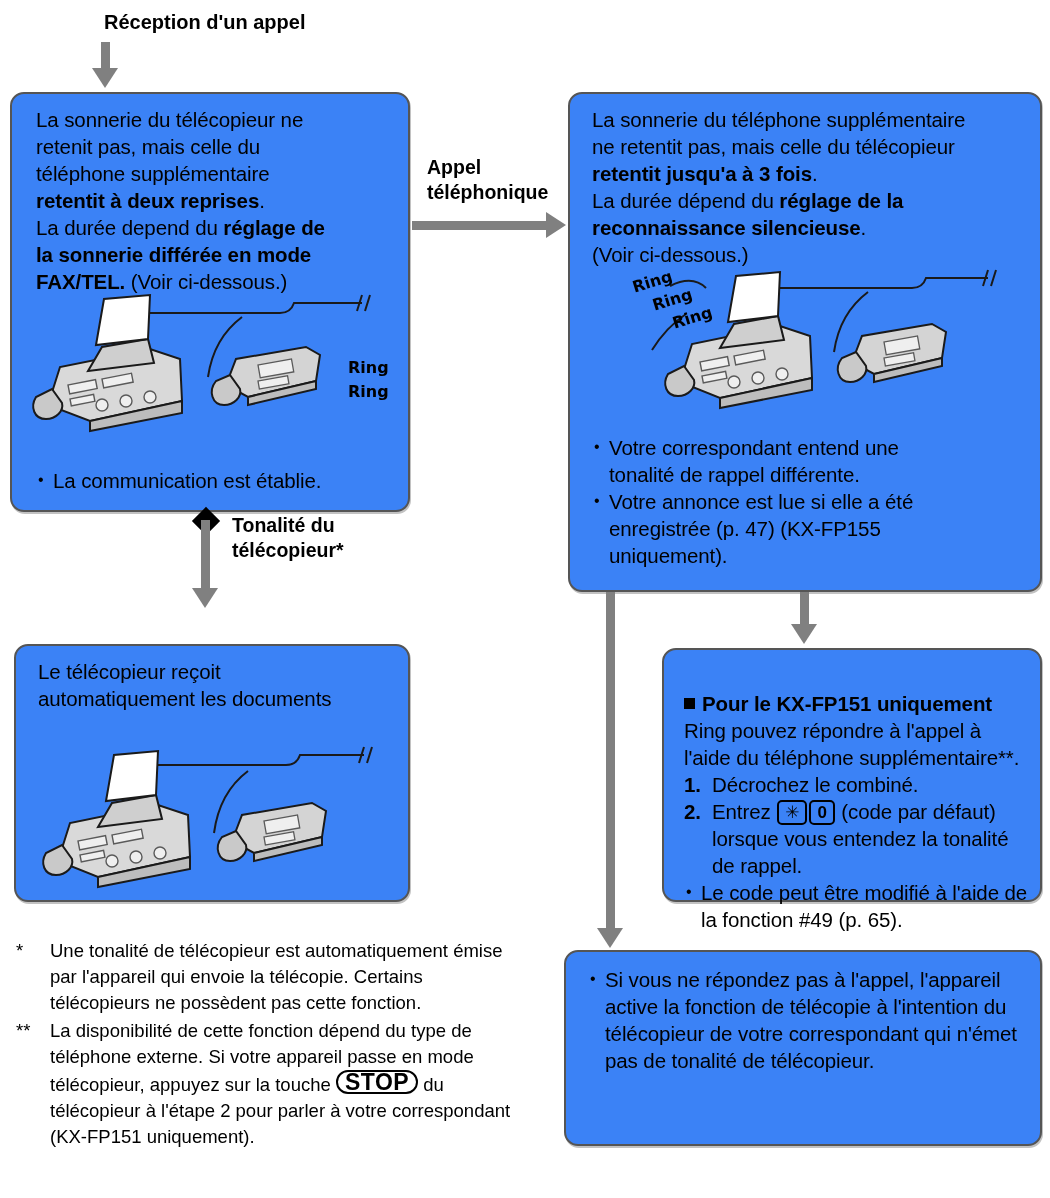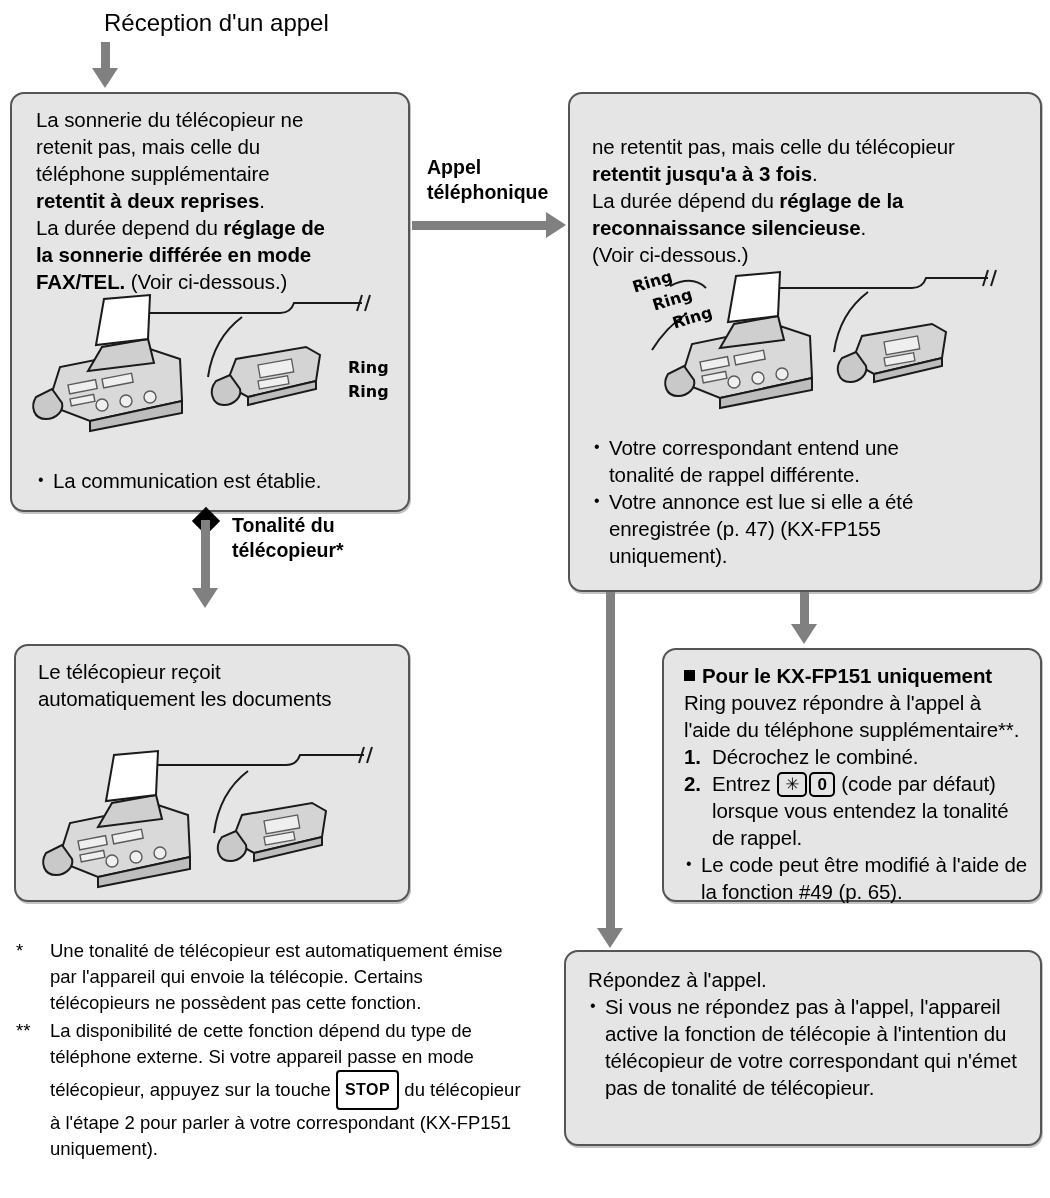--- a/index.html
+++ b/index.html
@@ -7,33 +7,33 @@
     width:1050px;height:1198px;position:relative;
     font-family:"Liberation Sans","DejaVu Sans",sans-serif;
     color:#000;overflow:hidden;
   }
   .abs{position:absolute;}
   
   .box{
     position:absolute;
     border:2px solid #555;
     border-radius:14px;
-    background:#e5e5e5;
+    background:#3b82f6;
     box-sizing:border-box;
     box-shadow:1px 2px 0 rgba(120,120,120,.45);
   }
   .box-text{
     font-size:20.5px;
     line-height:27px;
     letter-spacing:-.1px;
   }
   b{font-weight:bold;}
   
   .hdr{
-    font-size:24px;font-weight:normal;line-height:25px;
+    font-size:20px;font-weight:bold;line-height:25px;
   }
   .edge-label{
     font-size:19.5px;font-weight:bold;line-height:25px;
   }
   
   .vline{position:absolute;background:#808080;width:9px;}
   .hline{position:absolute;background:#808080;height:9px;}
   .arrow-down{
     position:absolute;width:0;height:0;
     border-left:13px solid transparent;
@@ -64,22 +64,22 @@
     counter-increment:st;content:counter(st) ".";
     position:absolute;left:0;top:0;font-weight:bold;
   }
   
   .key{
     display:inline-block;border:2px solid #000;border-radius:5px;
     padding:0 6px;font-weight:bold;font-size:17px;line-height:21px;
     vertical-align:1px;margin:0 1px;
   }
   .key-stop{
-    display:inline-block;border:2px solid #000;border-radius:4px;
-    padding:8px 7px;font-weight:bold;font-size:16px;line-height:20px;
+    display:inline-block;border:2px solid #000;border-radius:12px;
+    padding:0 7px;font-weight:bold;font-size:23px;line-height:20px;
     vertical-align:1px;letter-spacing:.5px;
   }
   
   .fn{font-size:18.5px;line-height:26px;}
   .fn-row{display:flex;}
   .fn-mark{width:34px;flex:0 0 34px;text-align:left;}
   .fn-body{flex:1;}
   
   .illus{position:absolute;}
   .ringtxt{
@@ -167,21 +167,21 @@
   <span>Appel</span><br>
   <span>téléphonique</span>
 </div>
 <div>
   <div class="hline" style="left:412px;top:221px;width:138px;"></div>
   <div class="arrow-right" style="left:546px;top:212px;"></div>
 </div>
 
 <div class="box" style="left:568px;top:92px;width:474px;height:500px;">
   <div class="abs box-text" style="left:22px;top:12px;width:440px;">
-    <br>
+    <span>La sonnerie du téléphone supplémentaire</span><br>
     <span>ne retentit pas, mais celle du télécopieur</span><br>
     <b>retentit jusqu'a à 3 fois</b><span>.</span><br>
     <span>La durée dépend du </span><b>réglage de la</b><br>
     <b>reconnaissance silencieuse</b><span>.</span><br>
     <span>(Voir ci-dessous.)</span>
   </div>
 
   <svg class="illus" style="left:52px;top:170px;" width="400" height="150" viewBox="0 0 400 150">
     <g fill="none" stroke="#1a1a1a" stroke-width="2">
       <path d="M115 46 C118 28 130 24 140 24 L290 24 C298 24 302 20 304 14 L366 14"></path>
@@ -293,40 +293,39 @@
   <div class="arrow-down" style="left:597px;top:928px;"></div>
 </div>
 
 <div>
   <div class="vline" style="left:800px;top:592px;height:36px;"></div>
   <div class="arrow-down" style="left:791px;top:624px;"></div>
 </div>
 
 <div class="box" style="left:662px;top:648px;width:380px;height:254px;">
   <div class="abs box-text" style="left:20px;top:12px;width:346px;">
-    <div style="font-weight:bold;">
+    <div style="font-weight:bold;margin-top:28px;">
       <span class="sq"></span><span>Pour le KX-FP151 uniquement</span>
     </div>
     <div>
       <span>Ring pouvez répondre à l'appel à</span><br>
       <span>l'aide du téléphone supplémentaire**.</span>
     </div>
     <ol class="n">
       <li><span>Décrochez le combiné.</span></li>
       <li><span>Entrez </span><span class="key">✳</span><span class="key">0</span><span> (code par défaut) lorsque vous entendez la tonalité de rappel.</span></li>
     </ol>
     <ul class="b">
       <li>Le code peut être modifié à l'aide de la fonction #49 (p. 65).</li>
     </ul>
   </div>
 </div>
 
 <div class="box" style="left:564px;top:950px;width:478px;height:196px;">
   <div class="abs box-text" style="left:22px;top:14px;width:438px;">
-    <div>Répondez à l'appel.</div>
     <ul class="b">
       <li>Si vous ne répondez pas à l'appel, l'appareil active la fonction de télécopie à l'intention du télécopieur de votre correspondant qui n'émet pas de tonalité de télécopieur.</li>
     </ul>
   </div>
 </div>
 
 <div class="abs fn" style="left:16px;top:938px;width:510px;">
   <div class="fn-row">
     <div class="fn-mark">*</div>
     <div class="fn-body">Une tonalité de télécopieur est automatiquement émise par l'appareil qui envoie la télécopie. Certains télécopieurs ne possèdent pas cette fonction.</div>

